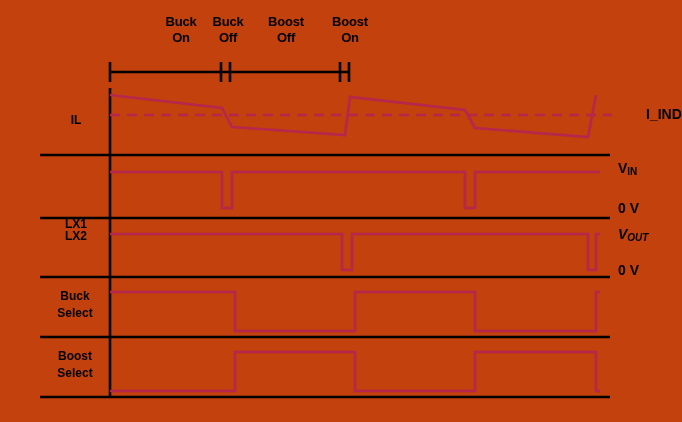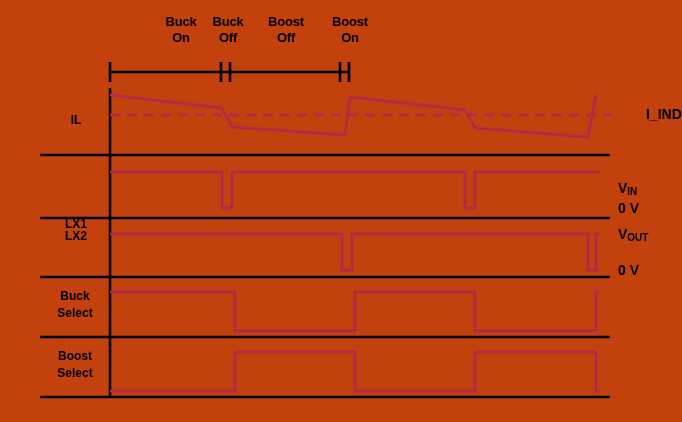--- a/index.html
+++ b/index.html
@@ -87,27 +87,27 @@
     <div>Select</div>
   </div>
   <div class="row-label" style="left:40px; top:348px; width:70px;">
     <div>Boost</div>
     <div>Select</div>
   </div>
 
   <div class="right-label" style="left:618px; top:106px;padding-left:28px;">
     <span>I_IND</span>
   </div>
-  <div class="right-label" style="left:618px; top:180px;">
+  <div class="right-label" style="left:618px; top:160px;">
     <span>V</span><sub>IN</sub>
   </div>
   <div class="right-label" style="left:618px; top:200px;">
     <span>0 V</span>
   </div>
-  <div class="right-label" style="left:618px; top:226px;">
+  <div class="right-label" style="left:618px; top:226px;font-style:italic;">
     <span>V</span><sub>OUT</sub>
   </div>
   <div class="right-label" style="left:618px; top:262px;">
     <span>0 V</span>
   </div>
 
   <svg id="timing-svg" viewBox="0 0 682 422">
     <g id="svg-content">
         <line x1="110" y1="72" x2="350" y2="72" stroke="#000000" stroke-width="2.6"></line>
         <line x1="110" y1="62" x2="110" y2="82" stroke="#000000" stroke-width="2.6"></line>

